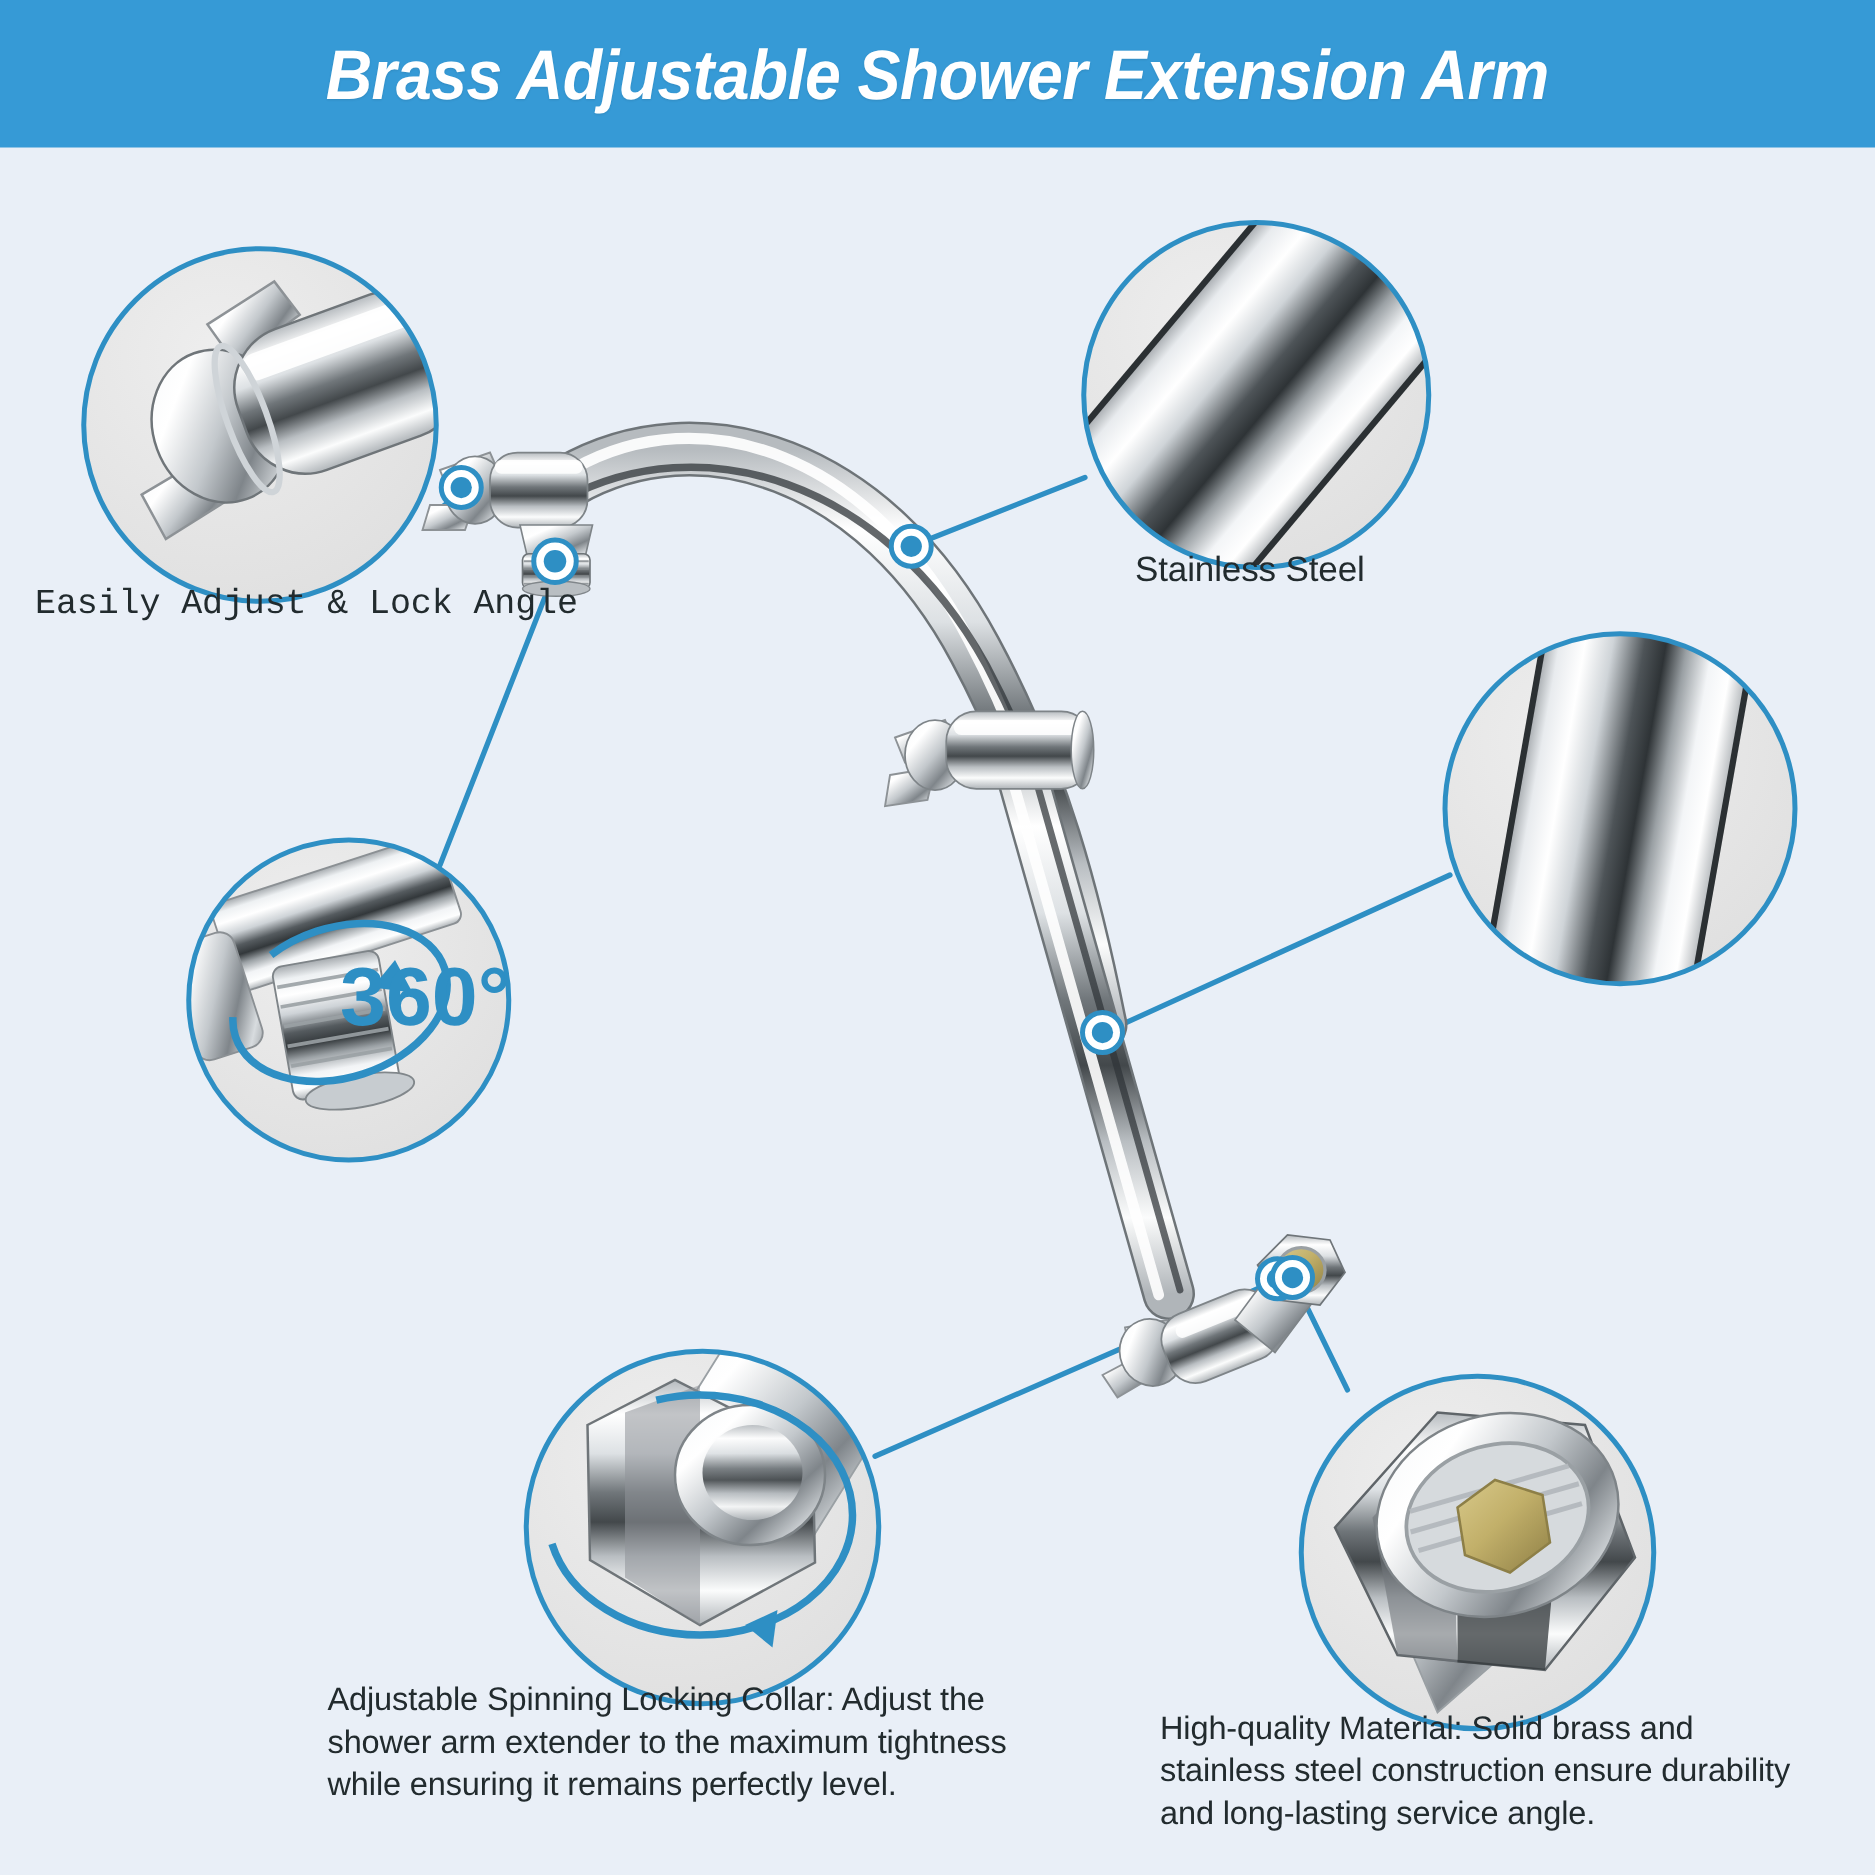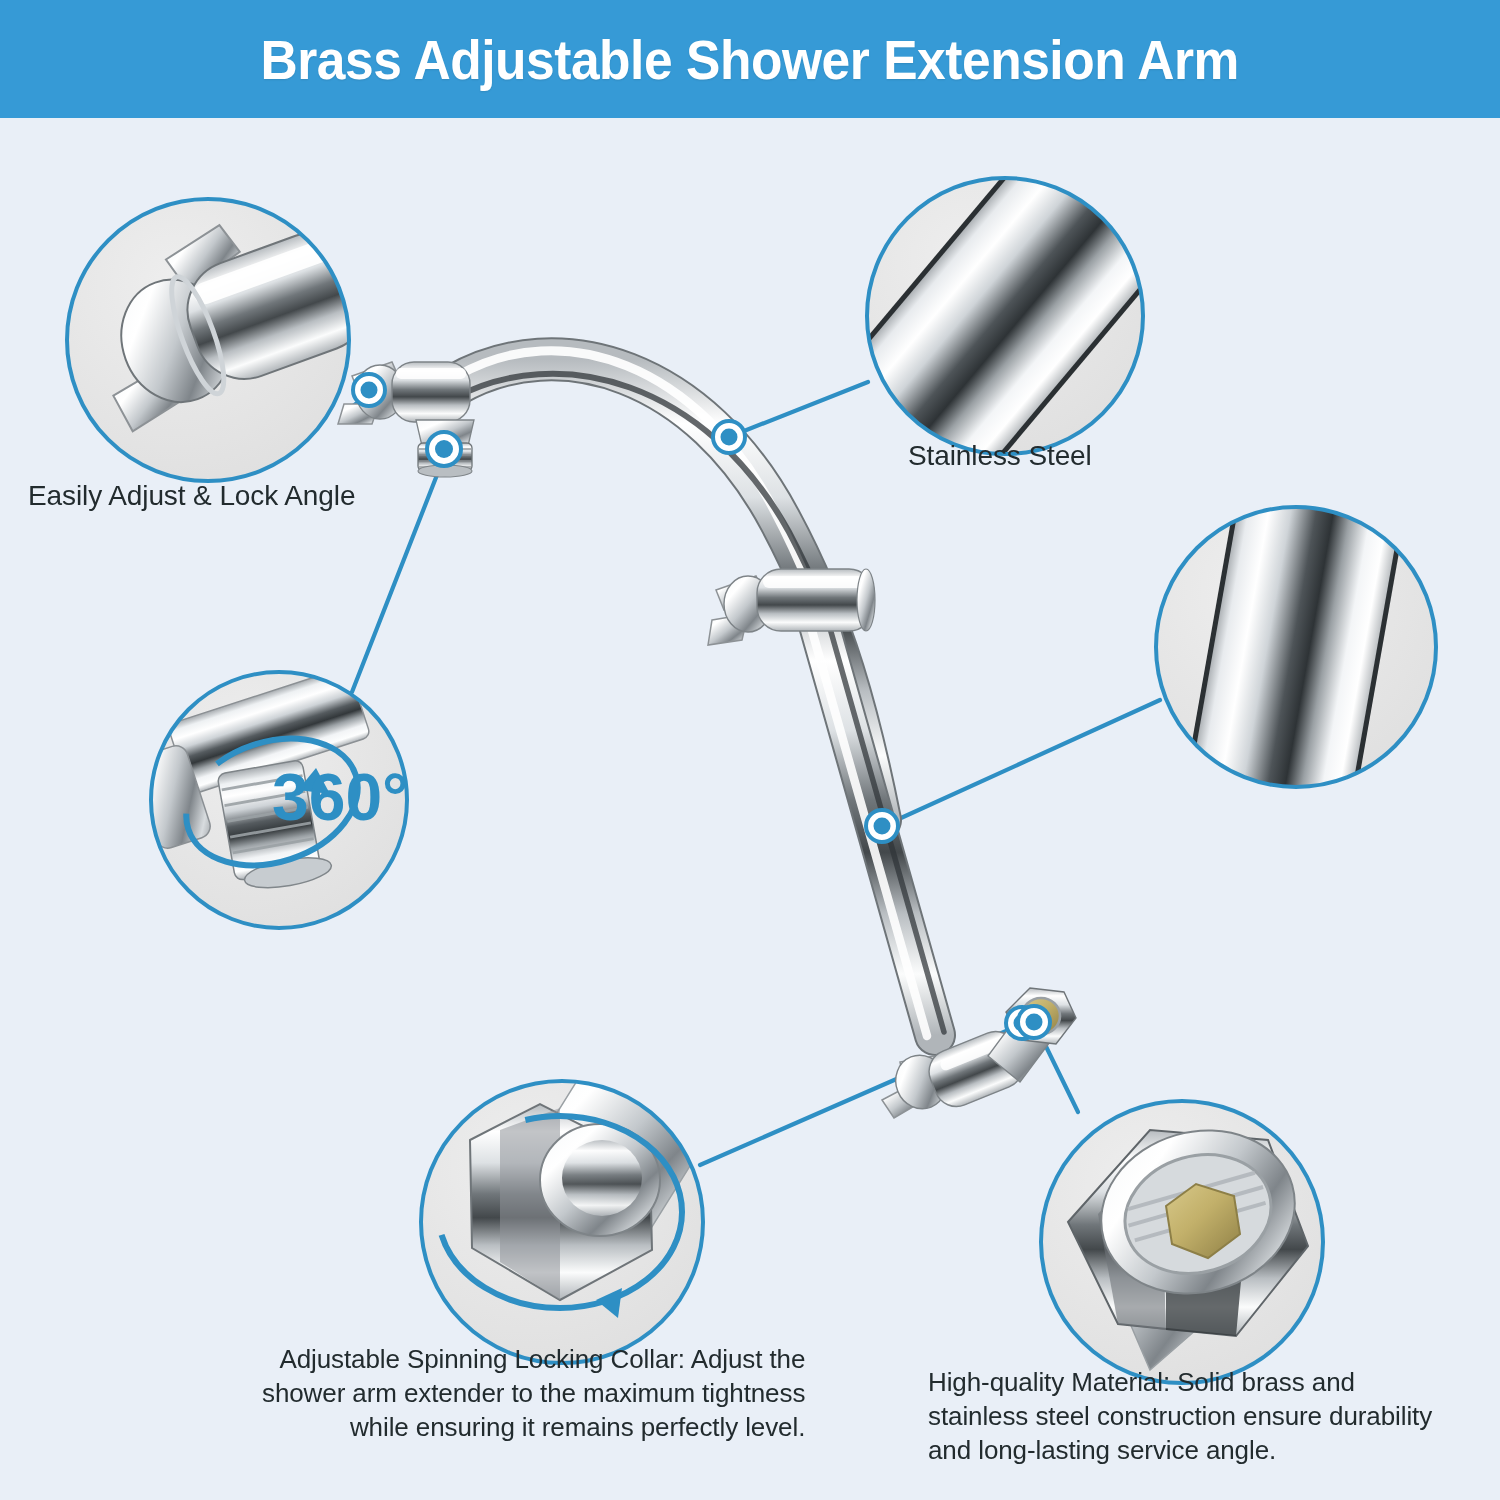--- a/index.html
+++ b/index.html
@@ -17,20 +17,21 @@
   }
   #banner {
     position: absolute;
     left: 0; top: 0;
     width: 1500px;
     height: 118px;
     background: #369ad6;
     display: flex;
     align-items: center;
     justify-content: center;
+    font-style: italic;
   }
   #banner-title {
     color: #ffffff;
     font-family: "Liberation Sans Narrow", "Liberation Sans", sans-serif;
     font-weight: bold;
     font-size: 56px;
     letter-spacing: -0.5px;
     transform: scaleX(0.92);
     transform-origin: center;
     white-space: nowrap;
@@ -45,25 +46,25 @@
   .cap {
     position: absolute;
     color: #222b2e;
     font-family: "Liberation Sans", sans-serif;
     font-size: 28px;
     line-height: 1.30;
     white-space: pre-line;
     letter-spacing: -0.1px;
   }
   .cap.small { font-size: 26px; }
-  #cap-lock   { left: 28px;   top: 478px;  }
+  #cap-lock   { left: 28px;   top: 466px; font-family: Liberation Mono, monospace;  }
   #cap-steel  { left: 908px;  top: 438px;  }
   #cap-chrome { left: 1115px; top: 780px;  }
   #cap-elbow  { left: 90px;   top: 940px;  }
-  #cap-collar { left: 262px;  top: 1343px; text-align: right; }
+  #cap-collar { left: 262px;  top: 1343px; }
   #cap-highq  { left: 928px;  top: 1366px; }
 </style>
 </head>
 <body>
 
 <div id="page">
 
   <div id="banner">
     <div id="banner-title">Brass Adjustable Shower Extension Arm</div>
   </div>

